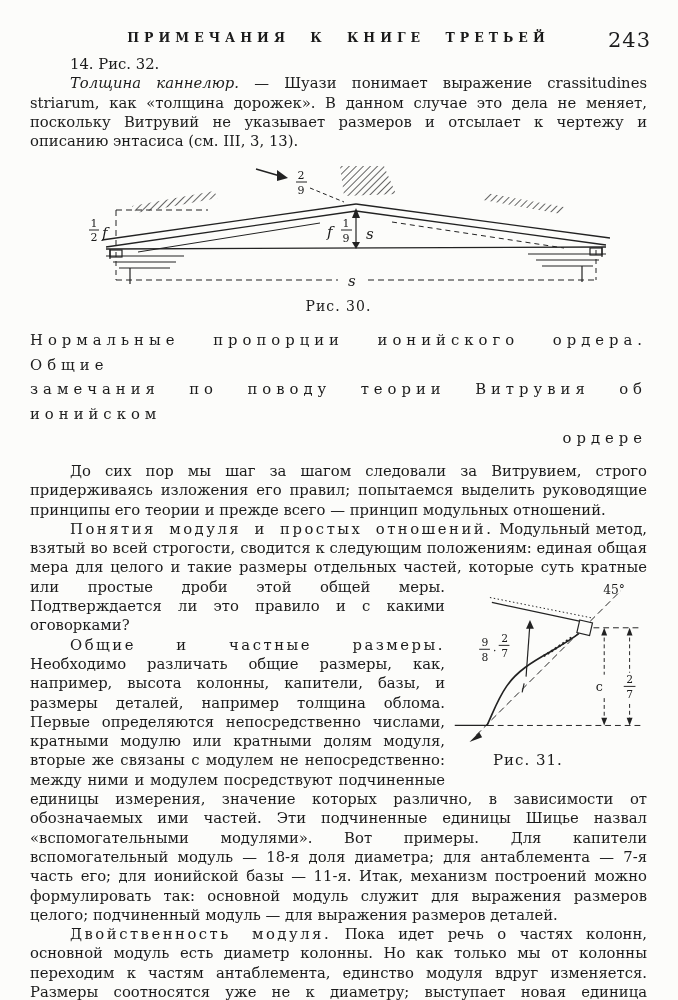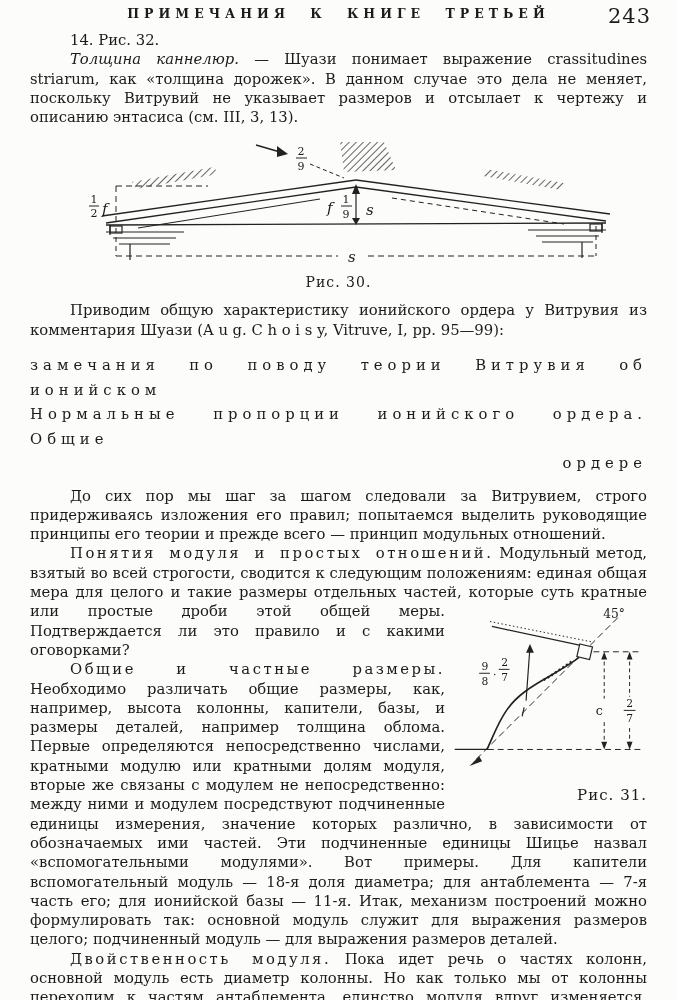--- a/index.html
+++ b/index.html
@@ -1,21 +1,21 @@
 <!DOCTYPE html>
 <html lang="ru"><head>
 <meta charset="utf-8">
 <style>
   html,body{margin:0;padding:0;}
   body{
     width:678px;height:1000px;overflow:hidden;
     background:#fcfcfa;color:#1b1b1b;
     font-family:"DejaVu Serif", serif;
   }
-  .page{box-sizing:border-box;width:678px;height:1000px;padding:0 31px 0 30px;}
+  .page{box-sizing:border-box;width:678px;height:1000px;padding:24px 31px 0 30px;}
   
   .hdr{position:relative;height:30px;}
   .hdr-title{
     text-align:center;font-weight:bold;font-size:12.5px;
     letter-spacing:5px;word-spacing:11px;padding-top:6px;
   }
   .hdr-num{position:absolute;right:-4px;top:4px;font-size:21px;letter-spacing:1px;}
   
   p.b{margin:0;font-size:14.8px;line-height:19.3px;text-align:justify;}
   .ind{text-indent:40px;}
@@ -24,21 +24,21 @@
   .mt{margin-top:15px;}
   
   .fig30wrap{margin:10px 0 0 56px;}
   .figcap30{text-align:center;font-size:14px;letter-spacing:1px;margin:2px 0 10px;}
   
   .razr{font-size:14.8px;line-height:24.5px;letter-spacing:5px;word-spacing:9px;margin:14px 0 10px;}
   .razr .jl{text-align:justify;text-align-last:justify;}
   .razr .cl{text-align:right;}
   
   .figfloat{display:block;float:right;width:194px;margin:0 0 4px 8px;}
-  .figcap31{display:block;text-align:right;font-size:15px;letter-spacing:1px;margin-top:17px;}
+  .figcap31{display:block;text-align:left;font-size:15px;letter-spacing:1px;margin-top:6px;}
   svg{display:block;}
   svg text{font-family:"DejaVu Serif", serif;fill:#1b1b1b;}
   svg .fr{font-size:11px;text-anchor:middle;}
   svg .lbl{font-size:15px;font-style:italic;}
   svg line,svg path{stroke:#222;fill:none;}
   svg .th{stroke-width:1.3px;}
 </style>
 </head>
 <body>
 
@@ -103,25 +103,24 @@
       <text class="fr" x="215" y="19">2</text>
       <line x1="210" y1="22" x2="221" y2="22" stroke-width="1"></line>
       <text class="fr" x="215" y="34">9</text>
       <line x1="224" y1="28" x2="258" y2="42" stroke-dasharray="4,3"></line>
       <line x1="170" y1="9" x2="194" y2="16" stroke-width="1.4"></line>
       <polygon points="191,10 202,18 191,21" fill="#222" stroke="none"></polygon>
     </svg>
   </div>
   <div class="figcap30">Рис. 30.</div>
 
-  <p class="b ind">Приводим общую характеристику ионийского ордера у Витрувия из комментария Шуази (A u g.  C h o i s y,  Vitruve, I, pp. 95—99):</p>
 
   <div class="razr">
+    <div class="jl">Нормальные пропорции ионийского ордера. Общие</div>
     <div class="jl">замечания по поводу теории Витрувия об ионийском</div>
-    <div class="jl">Нормальные пропорции ионийского ордера. Общие</div>
     <div class="cl">ордере</div>
   </div>
 
   <p class="b ind">До сих пор мы шаг за шагом следовали за Витрувием, строго придерживаясь изложения его правил; попытаемся выделить руководящие принципы его теории и прежде всего — принцип модульных отношений.</p>
 
   <p class="b ind"><span class="sp">Понятия модуля и простых отношений.</span><span> Модульный метод, взятый во всей строгости, сводится к следующим положениям: единая общая мера для целого и такие размеры отдельных частей, которые суть кратные или простые </span><span class="figfloat">
         <svg width="194" height="168" viewBox="0 0 195 172">
 
         <line x1="22" y1="162" x2="170" y2="14" stroke-dasharray="7,4"></line>
         <polygon points="15,169 25,159 28,164" fill="#222" stroke="none"></polygon>

